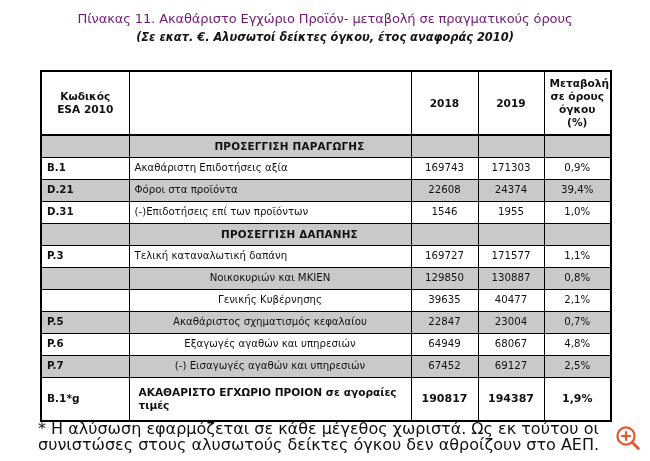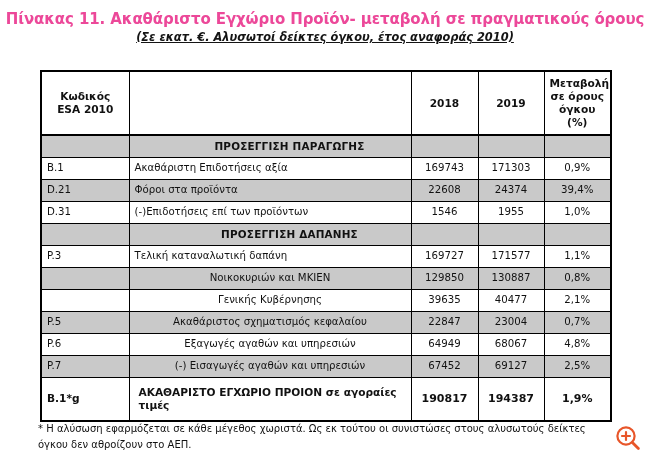--- a/index.html
+++ b/index.html
@@ -22,34 +22,33 @@
     height: 461px;
     box-sizing: border-box;
   }
 
   
   .title-block {
     padding-top: 11px;
     text-align: center;
   }
   .doc-title {
-    font-size: 15px;
-    font-weight: bold;
+    font-size: 13px;
+    font-weight: normal;
     line-height: 16px;
     letter-spacing: -0.1px;
-    color: #ec4899;
+    color: #701a75;
   }
   .doc-subtitle {
     font-size: 11.4px;
     font-weight: bold;
     font-style: italic;
     line-height: 15px;
     margin-top: 3px;
     color: #141414;
-    text-decoration: underline;
   }
 
   
   .table-wrap {
     position: absolute;
     left: 40px;
     top: 70px;
     width: 570px;
   }
   table.gdp {
@@ -88,21 +87,21 @@
   col.c-desc   { width: 282px; }
   col.c-y1     { width: 67px; }
   col.c-y2     { width: 66px; }
   col.c-chg    { width: 67px; }
 
   tr.data-row td { height: 22px; }
   tr.section-row td { height: 22px; padding-left: 44px; }
   tr.total-row td { height: 44px; }
 
   td.code {
-    font-weight: normal;
+    font-weight: bold;
     text-align: left;
     padding-left: 7px;
     font-size: 10.4px;
   }
   td.desc { text-align: left; }
   td.desc.center { text-align: center; margin-top: 16px; }
   td.num {
     text-align: center;
     font-size: 10.4px;
   }
@@ -124,21 +123,21 @@
 
   .shaded { background-color: #c9c9c9 !important; }
   .plain  { background-color: #ffffff !important; }
 
   
   .footnote {
     position: absolute;
     left: 38px;
     top: 421px;
     width: 568px;
-    font-size: 10px;
+    font-size: 16px;
     line-height: 16px;
     color: #111111;
     text-align: left;
   }
 
   
   .zoom-icon {
     position: absolute;
     right: 9px;
     bottom: 10px;

